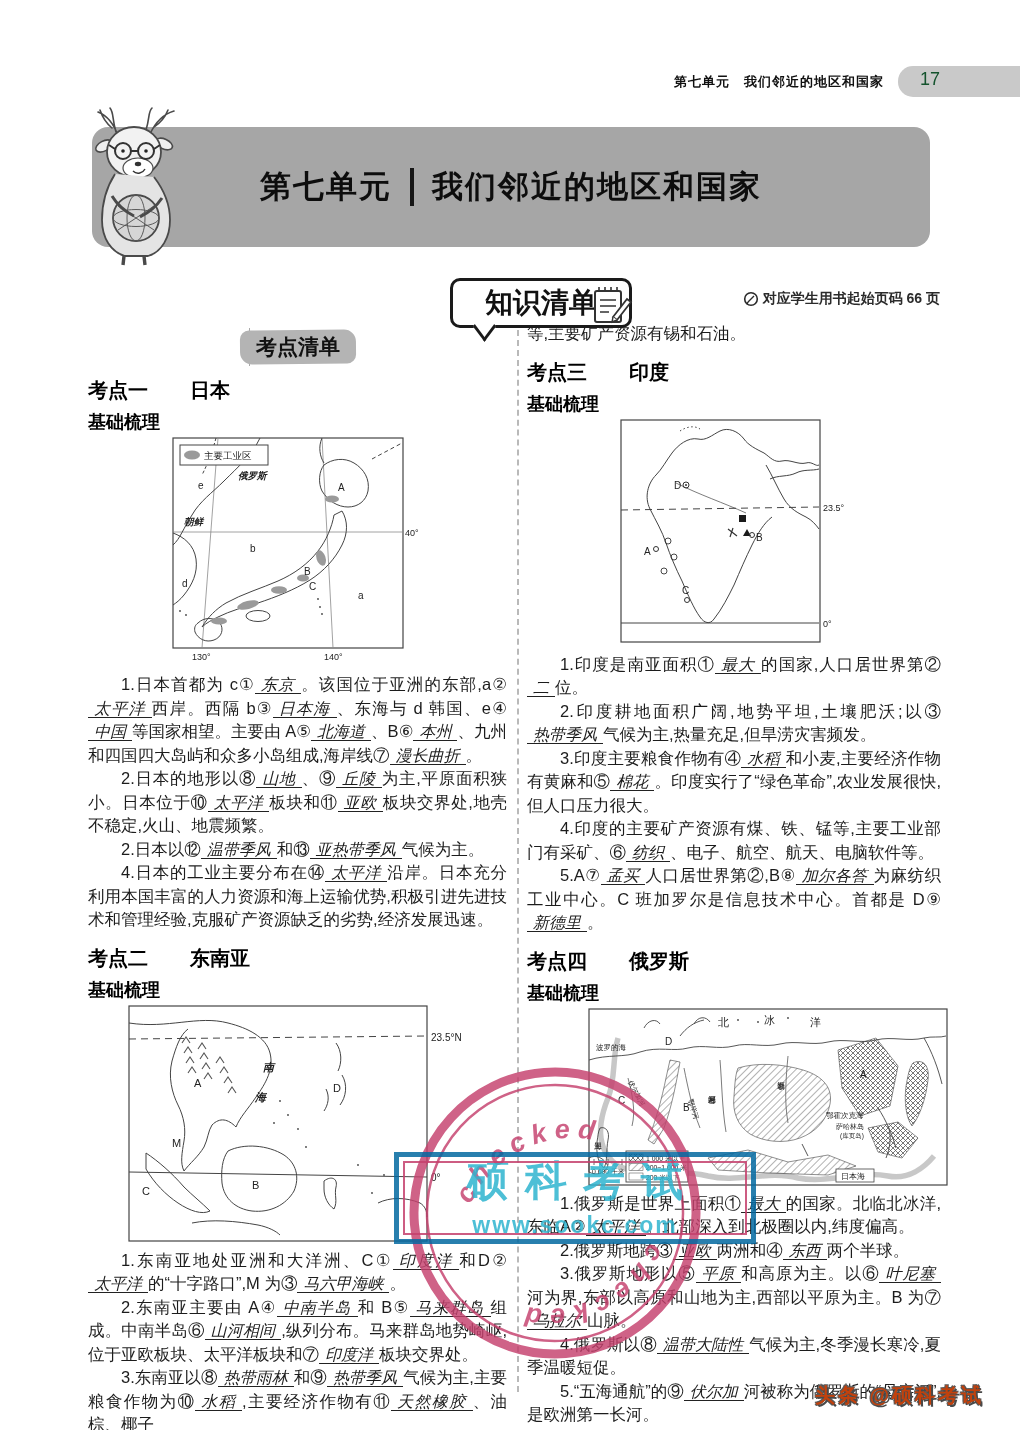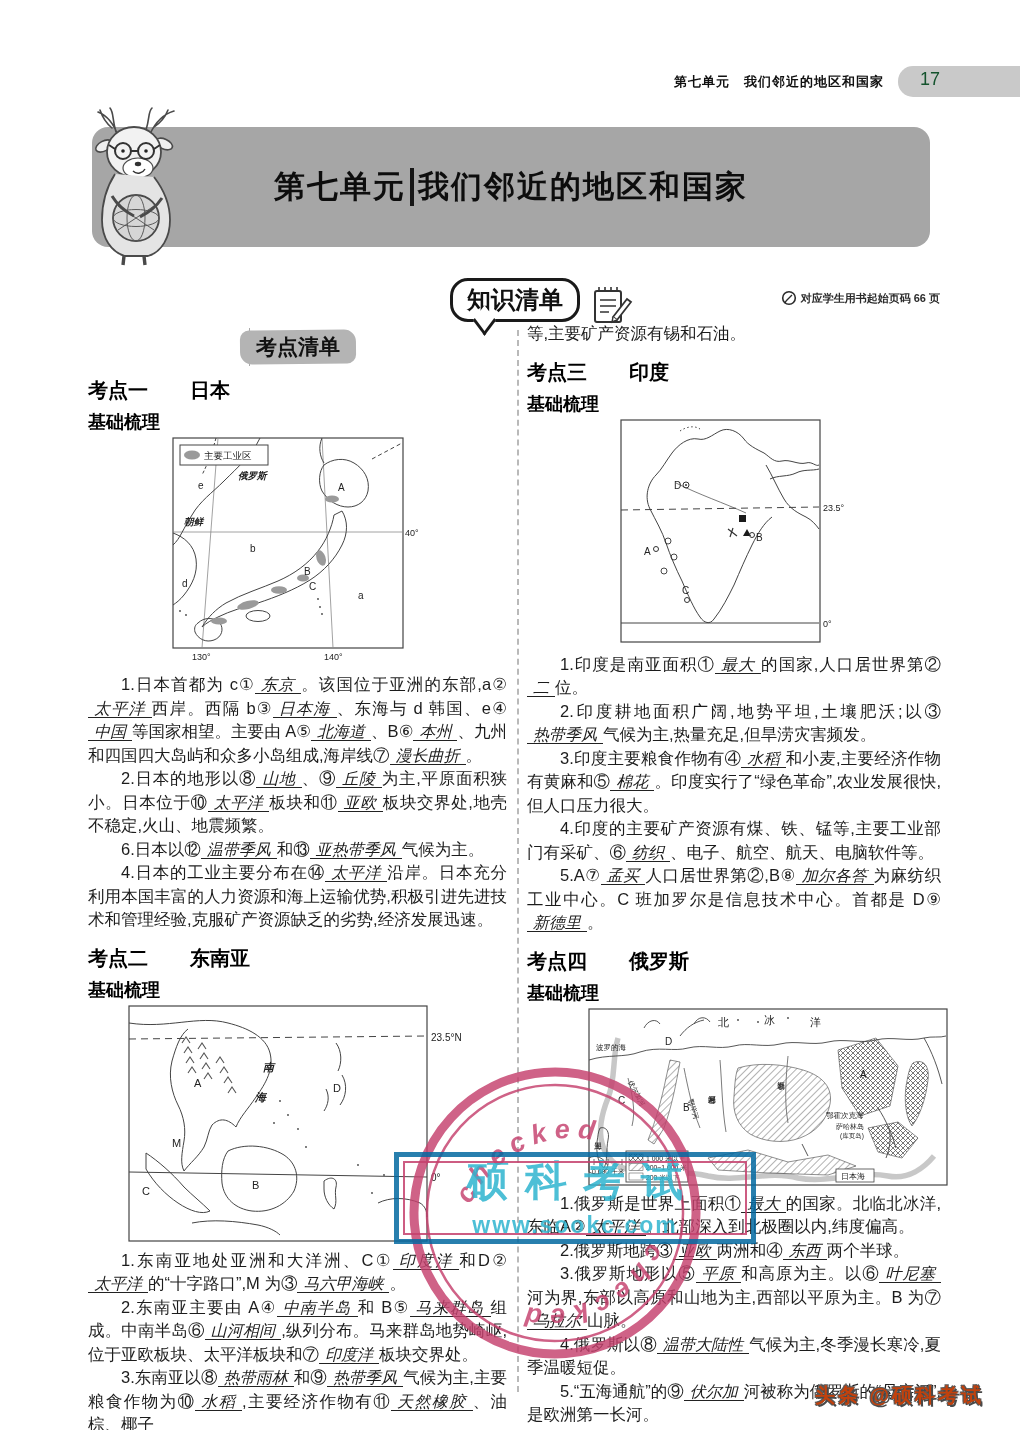--- a/index.html
+++ b/index.html
@@ -5,31 +5,31 @@
   html,body{margin:0;padding:0;background:#ffffff;}
   .page{position:relative;width:1020px;height:1430px;background:#fff;overflow:hidden;
         font-family:"Liberation Sans",sans-serif;color:#1c1c1c;}
   
   .top-header{position:absolute;top:66px;right:0;display:flex;align-items:center;z-index:2;}
   .header-title{font-size:13px;font-weight:bold;letter-spacing:1px;color:#111;margin-right:14px;}
   .page-pill{width:100px;height:31px;background:#c9c9c9;border-radius:15px 0 0 15px;
              font-weight:normal;font-size:18px;color:#14532d;line-height:27px;padding-left:22px;}
   
   .banner{position:absolute;left:92px;top:127px;width:838px;height:120px;background:#a6a6a6;
-          border-radius:16px;display:flex;align-items:center;justify-content:center;gap:4px;z-index:1;}
+          border-radius:16px;display:flex;align-items:center;justify-content:center;gap:18px;z-index:1;}
   .banner-unit,.banner-title{font-size:31px;font-weight:bold;color:#0d0d0d;letter-spacing:2px;}
   .banner-divider{width:4px;height:38px;background:#161616;}
   .deer{position:absolute;left:84px;top:106px;z-index:3;}
   
-  .kb-bubble{position:absolute;left:450px;top:278px;border:3px solid #1a1a1a;border-radius:18px;
-             background:#fff;padding:3px 14px;font-size:24px;font-weight:bold;color:#111;z-index:2;}
+  .kb-bubble{position:absolute;left:450px;top:278px;border:3px solid #1a1a1a;border-radius:10px;
+             background:#fff;padding:3px 32px;font-size:28px;font-weight:bold;color:#111;z-index:2;}
   .bubble-tail{position:absolute;left:22px;bottom:-11px;width:16px;height:16px;background:#fff;
                border-right:3px solid #1a1a1a;border-bottom:3px solid #1a1a1a;transform:rotate(45deg) skew(8deg,8deg);}
   .notepad-icon{position:absolute;left:588px;top:282px;z-index:2;}
-  .ref-note{position:absolute;top:290px;right:80px;font-size:11px;font-weight:bold;color:#2b2b2b;
+  .ref-note{position:absolute;top:290px;right:80px;font-size:14px;font-weight:bold;color:#2b2b2b;
             display:flex;align-items:center;gap:4px;}
   
   .col-divider{position:absolute;left:517px;top:330px;height:1062px;border-left:2px dashed #b9b9b9;}
   .label-dash{position:absolute;left:249px;top:328px;height:38px;border-left:1.5px dashed #a9a9a9;}
   .col{position:absolute;top:328px;}
   .left-col{left:88px;width:419px;}
   .right-col{left:527px;top:322px;width:414px;}
   .kaodian-label{width:max-content;margin:2px auto 0;background:#b4b4b4;border-radius:9px 12px 9px 12px;
                  padding:3px 16px;font-size:21px;font-weight:bold;color:#111;transform:rotate(-0.6deg);}
   .topic-head{display:flex;gap:42px;font-size:20px;font-weight:bold;color:#000;margin:13px 0 2px;}
@@ -174,21 +174,21 @@
       <text x="137" y="153" font-size="10">C</text>
       <text x="10" y="150" font-size="10">d</text>
       <text x="186" y="162" font-size="10">a</text>
       <text x="233" y="99" font-size="9">40°</text>
       <text x="20" y="223" font-size="9">130°</text>
       <text x="152" y="223" font-size="9">140°</text>
     </svg>
 
     <p class="para"><span>1.日本首都为 c①</span><span class="blank">东京</span><span>。该国位于亚洲的东部,a②</span><span class="blank">太平洋</span><span>西岸。西隔 b③</span><span class="blank">日本海</span><span>、东海与 d 韩国、e④</span><span class="blank">中国</span><span>等国家相望。主要由 A⑤</span><span class="blank">北海道</span><span>、B⑥</span><span class="blank">本州</span><span>、九州和四国四大岛屿和众多小岛组成,海岸线⑦</span><span class="blank">漫长曲折</span><span>。</span></p>
     <p class="para"><span>2.日本的地形以⑧</span><span class="blank">山地</span><span>、⑨</span><span class="blank">丘陵</span><span>为主,平原面积狭小。日本位于⑩</span><span class="blank">太平洋</span><span>板块和⑪</span><span class="blank">亚欧</span><span>板块交界处,地壳不稳定,火山、地震频繁。</span></p>
-    <p class="para"><span>6.日本以⑫</span><span class="blank">温带季风</span><span>和⑬</span><span class="blank">亚热带季风</span><span>气候为主。</span></p>
+    <p class="para"><span>2.日本以⑫</span><span class="blank">温带季风</span><span>和⑬</span><span class="blank">亚热带季风</span><span>气候为主。</span></p>
     <p class="para"><span>4.日本的工业主要分布在⑭</span><span class="blank">太平洋</span><span>沿岸。日本充分利用本国丰富的人力资源和海上运输优势,积极引进先进技术和管理经验,克服矿产资源缺乏的劣势,经济发展迅速。</span></p>
 
     <div class="topic-head">
       <span>考点二</span>
       <span>东南亚</span>
     </div>
     <div class="sub-head">基础梳理</div>
 
     <svg class="map" width="340" height="240" viewBox="0 0 340 240" style="margin:2px 0 4px 40px" xmlns="http://www.w3.org/2000/svg">
       <rect x="1" y="1" width="298" height="235" fill="none" stroke="#444" stroke-width="1.2"></rect>

